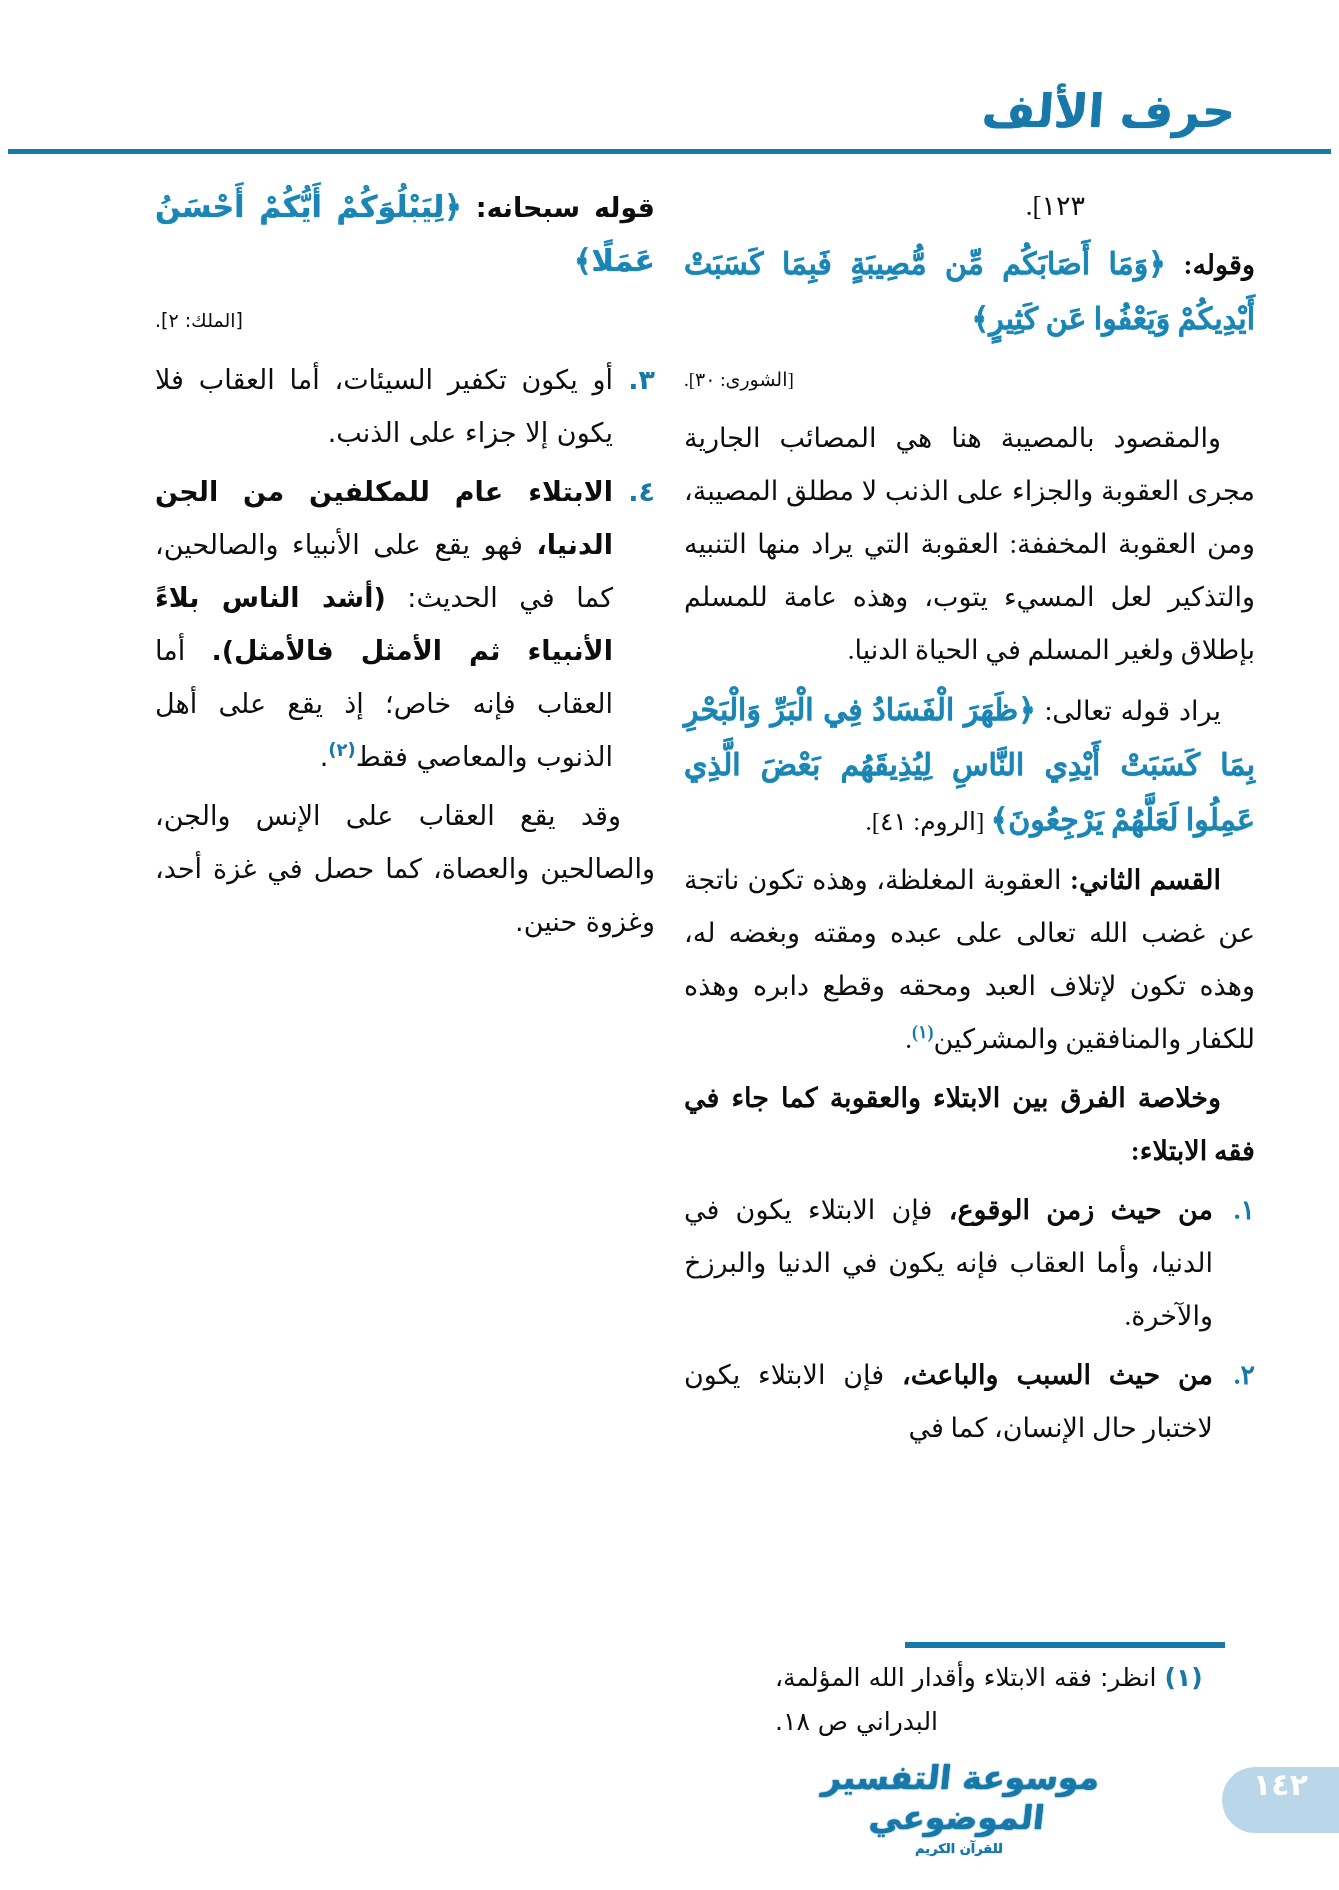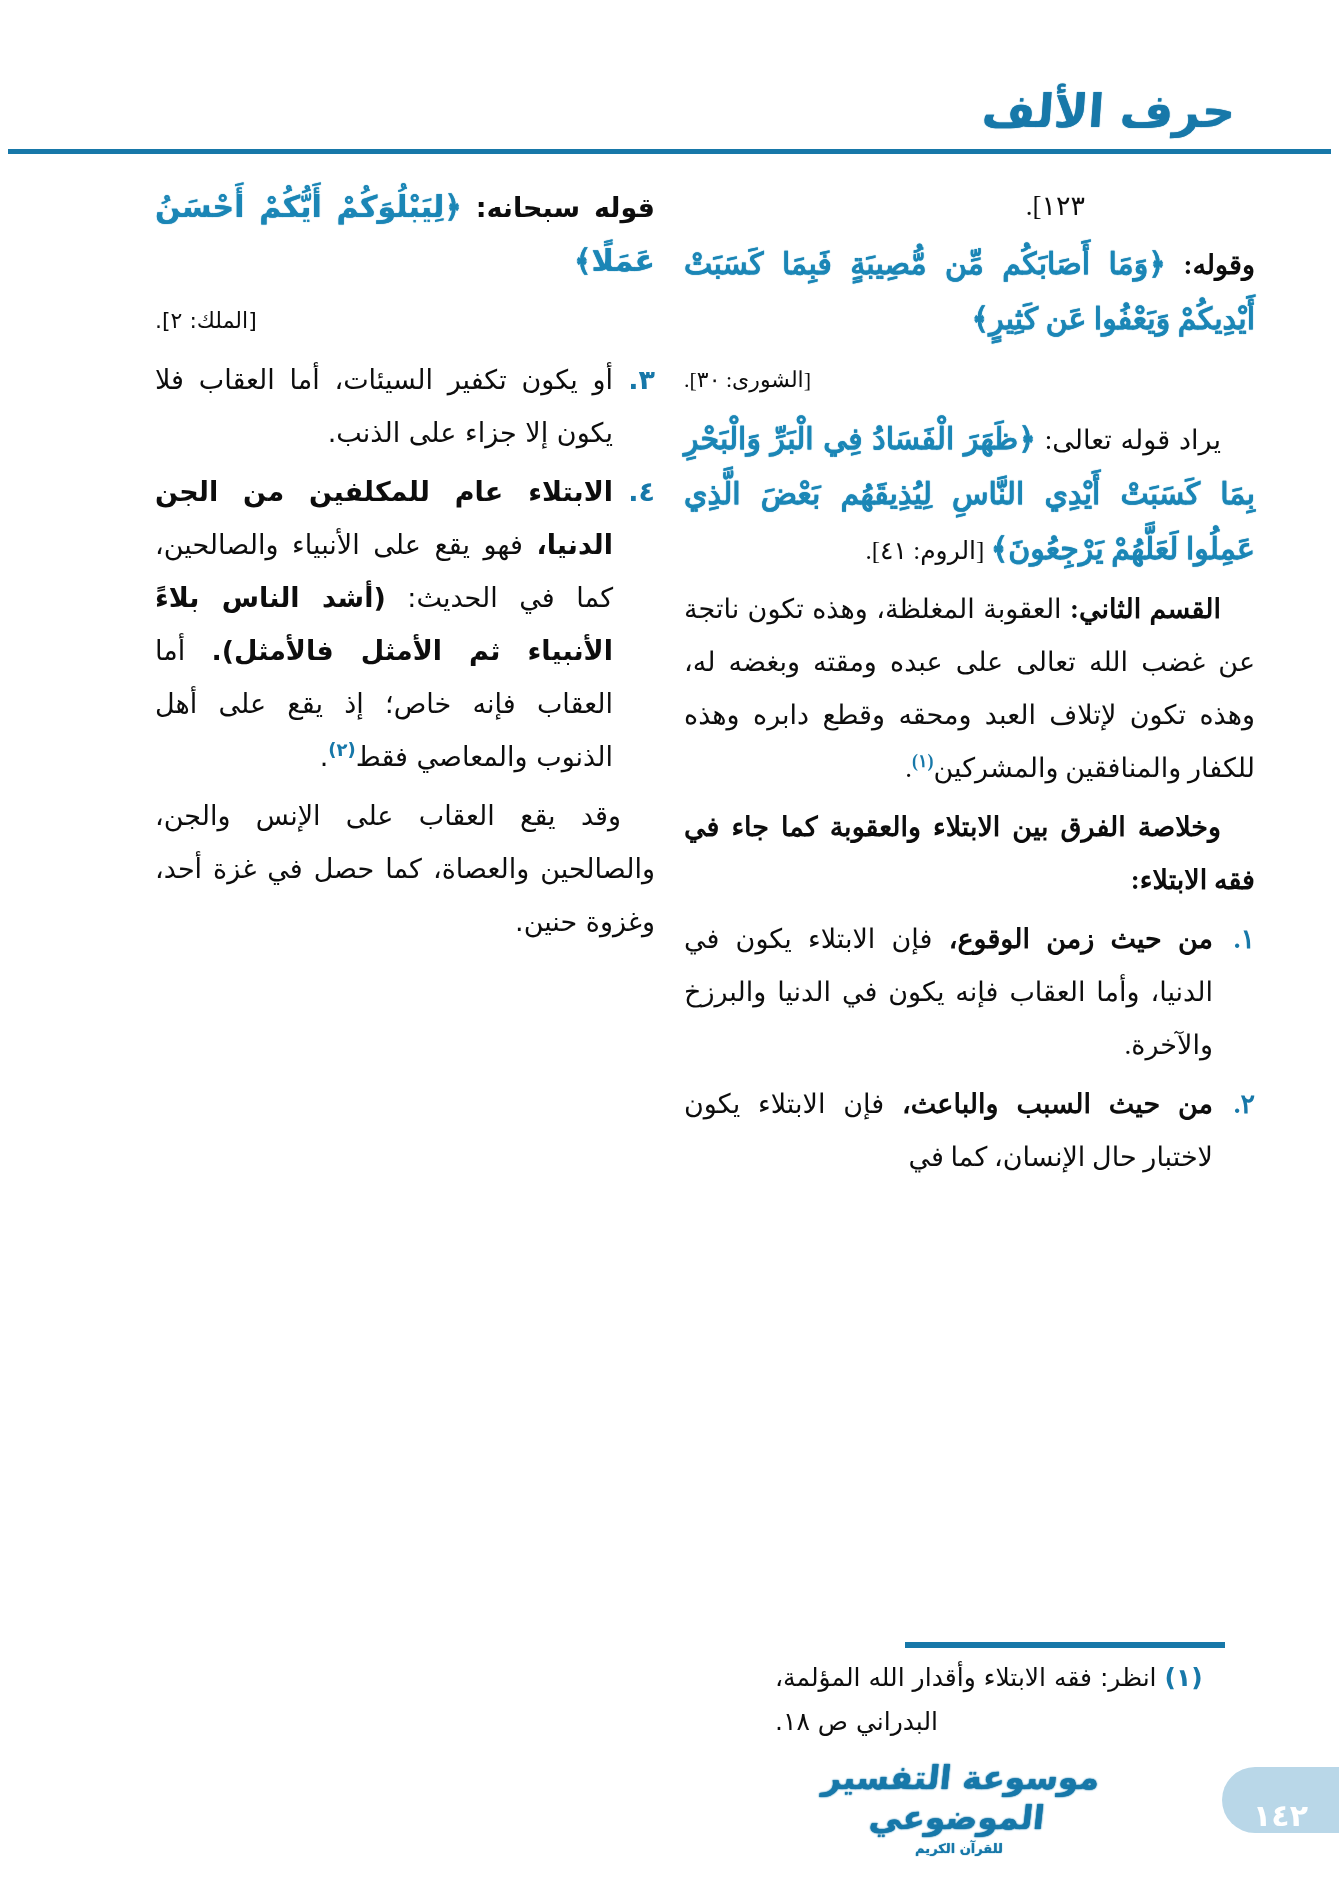--- a/index.html
+++ b/index.html
@@ -31,21 +31,21 @@
     position:absolute;top:149px;left:8px;right:8px;height:5px;
     background:var(--accent);
   }
   
   .col{position:absolute;top:180px;font-size:27px;line-height:53px;text-align:justify;}
   .col-right{right:84px;width:571px;font-family:Liberation Serif, serif;}
   .col-left{left:155px;width:500px;}
   .para{margin:0 0 6px 0;text-indent:34px;}
   .para.no-indent{text-indent:0;}
   .tail-line{margin:0 170px 4px 0;text-indent:0;text-align:right;}
-  .ref-end{margin:0 0 6px 0;text-indent:0;text-align:left;font-size:22px;}
+  .ref-end{margin:0 0 6px 0;text-indent:0;text-align:left;font-size:19px;}
   .bold{font-weight:bold;}
   .verse{color:var(--verse);font-weight:bold;font-size:30px;text-shadow:0 0 1px var(--verse);}
   .ref-inline{font-size:25px;}
   .fn-mark{color:var(--accent);font-weight:bold;font-size:18px;vertical-align:super;line-height:0;}
   .item{display:flex;margin:0 0 6px 0;}
   .item .num{flex:0 0 42px;color:var(--accent);font-weight:bold;}
   .item .body{flex:1;text-align:justify;}
   
   .footnote{position:absolute;font-size:25px;line-height:44px;}
   .footnote-right{right:84px;width:480px;top:1642px;}
@@ -66,38 +66,39 @@
     text-shadow:0 0 1px var(--accent),0 0 2px var(--accent);
   }
   .logo-line2{
     font-size:13px;font-weight:bold;line-height:22px;
     text-shadow:0 0 1px var(--accent);
   }
   .page-pill{
     position:absolute;top:1767px;right:0;width:117px;height:66px;
     background:var(--pill_bg);
     border-radius:33px 0 0 33px;
-    display:flex;align-items:flex-end;justify-content:center;
+    display:flex;align-items:flex-start;justify-content:center;
     color:var(--pill_text);font-size:30px;font-weight:bold;letter-spacing:2px;
   }
 </style>
 </head>
 <body>
 
 <div class="page">
 
   <div class="chapter-title">حرف الألف</div>
   <div class="header-rule"></div>
 
   <div class="col col-right">
     <p class="tail-line">١٢٣].</p>
 
     <p class="para no-indent"><b>وقوله: </b><span class="verse">﴿وَمَا أَصَابَكُم مِّن مُّصِيبَةٍ فَبِمَا كَسَبَتْ أَيْدِيكُمْ وَيَعْفُوا عَن كَثِيرٍ﴾</span></p>
     <p class="ref-end">[الشورى: ٣٠].</p>
 
+    <p class="para">والمقصود بالمصيبة هنا هي المصائب الجارية مجرى العقوبة والجزاء على الذنب لا مطلق المصيبة، ومن العقوبة المخففة: العقوبة التي يراد منها التنبيه والتذكير لعل المسيء يتوب، وهذه عامة للمسلم بإطلاق ولغير المسلم في الحياة الدنيا.</p>
 
     <p class="para"><span>يراد قوله تعالى: </span><span class="verse">﴿ظَهَرَ الْفَسَادُ فِي الْبَرِّ وَالْبَحْرِ بِمَا كَسَبَتْ أَيْدِي النَّاسِ لِيُذِيقَهُم بَعْضَ الَّذِي عَمِلُوا لَعَلَّهُمْ يَرْجِعُونَ﴾</span><span class="ref-inline"> [الروم: ٤١].</span></p>
 
     <p class="para"><b>القسم الثاني:</b><span> العقوبة المغلظة، وهذه تكون ناتجة عن غضب الله تعالى على عبده ومقته وبغضه له، وهذه تكون لإتلاف العبد ومحقه وقطع دابره وهذه للكفار والمنافقين والمشركين</span><span class="fn-mark">(١)</span><span>.</span></p>
 
     <p class="para bold">وخلاصة الفرق بين الابتلاء والعقوبة كما جاء في فقه الابتلاء:</p>
 
     <div class="item">
       <span class="num">١.</span>
       <span class="body"><b>من حيث زمن الوقوع،</b><span> فإن الابتلاء يكون في الدنيا، وأما العقاب فإنه يكون في الدنيا والبرزخ والآخرة.</span></span>

